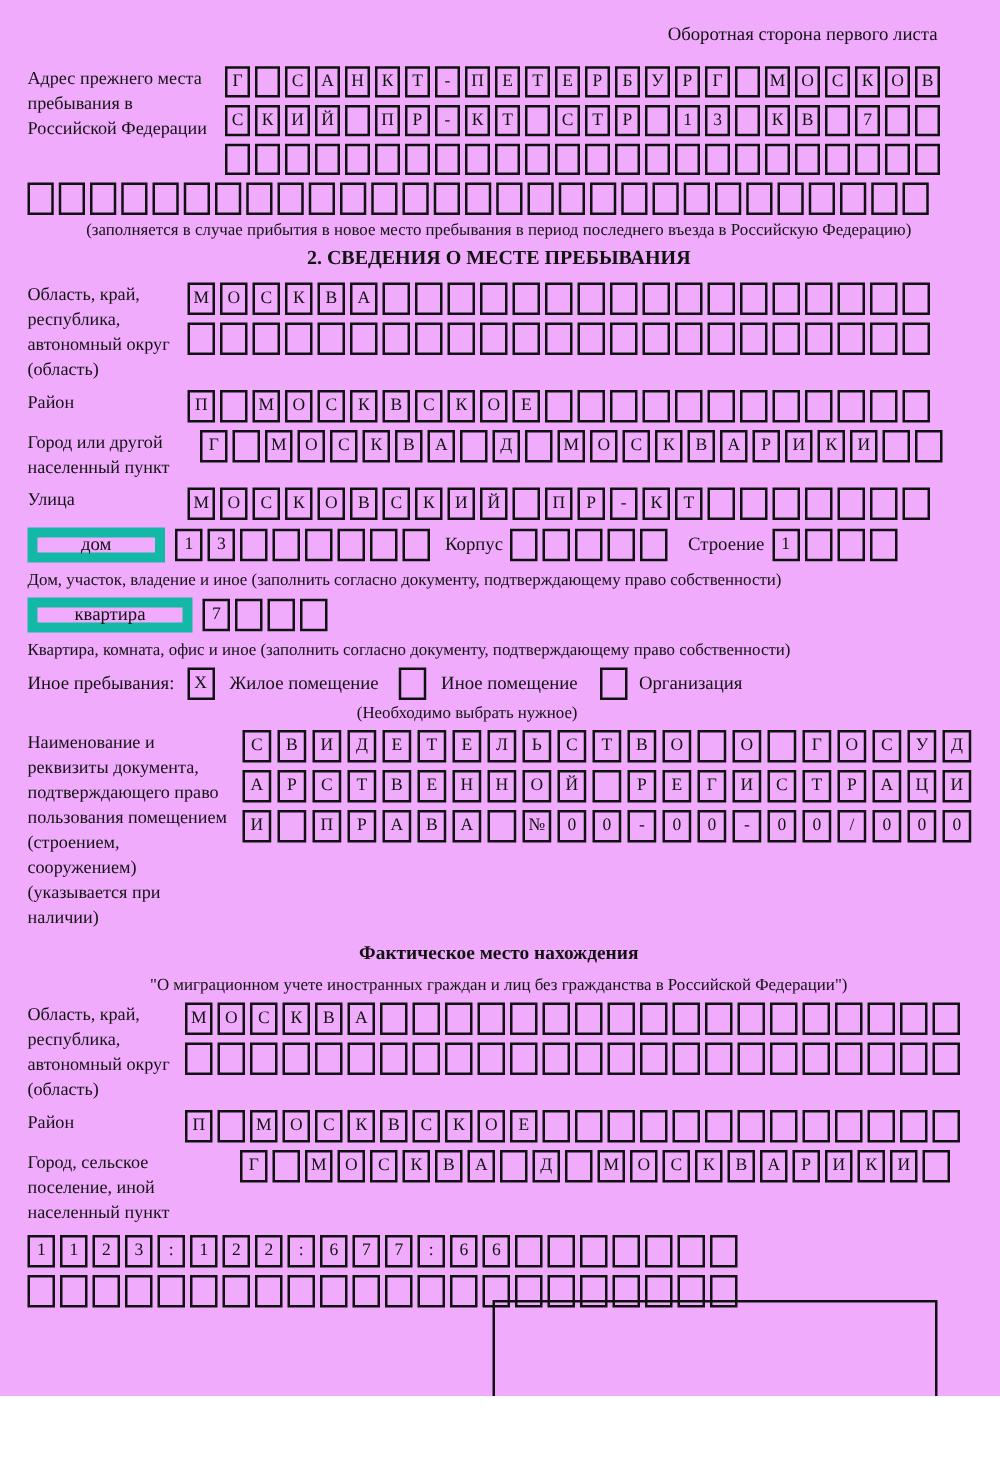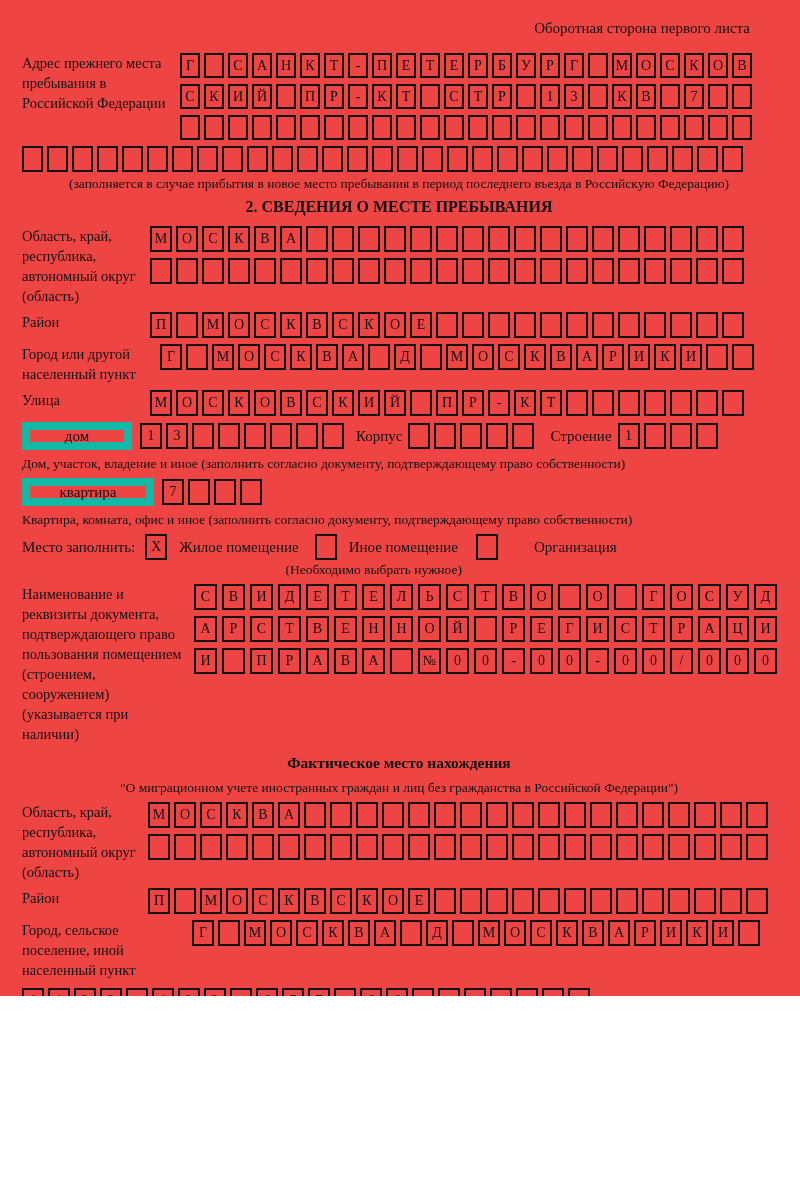--- a/index.html
+++ b/index.html
@@ -1,18 +1,18 @@
 <!DOCTYPE html>
 <html><head>
 <meta charset="utf-8">
 <style>
   html,body { margin:0; padding:0; background:#fff; }
   .page {
-    width:800px; height:996px; box-sizing:border-box;
-    background:#ef4444; color:#111;
+    width:800px; height:1117px; box-sizing:border-box;
+    background:#f0abfc; color:#111;
     font-family:"Liberation Serif","DejaVu Serif",serif;
     padding:20px 24px 0 22px; overflow:hidden;
   }
   .side-note { text-align:right; font-size:15px; padding-right:26px; margin-bottom:16px; }
 
   .form-line { display:flex; align-items:flex-start; margin-bottom:6px; }
   .label { flex:none; font-size:14.5px; line-height:1.38; padding-right:8px; box-sizing:border-box; }
   .w158{width:158px} .w128{width:128px} .w138{width:138px} .w172{width:172px} .w126{width:126px} .w170{width:170px}
 
   .rows { display:flex; flex-direction:column; gap:6px; }
@@ -37,21 +37,21 @@
 
   .wide-box {
     box-sizing:border-box; flex:none; border:8px solid #14b8a6; height:28px;
     display:inline-flex; align-items:center; justify-content:center; font-size:15px;
   }
   .house-box { width:110px; margin-right:8px; }
   .apt-box { width:132px; margin-right:8px; }
   .inline-label { font-size:15px; line-height:28px; flex:none; }
   .house-line .cells, .apt-line .cells { margin-top:1px; }
   .ml6{margin-left:6px} .ml10{margin-left:10px} .ml12{margin-left:12px}
-  .ml16{margin-left:16px} .ml18{margin-left:18px} .ml24{margin-left:36px}
+  .ml16{margin-left:16px} .ml18{margin-left:18px} .ml24{margin-left:9px}
 
   .stay-line { align-items:center; margin-bottom:2px; }
   .stay-line .inline-label { line-height:26px; }
   .stay-note { margin-left:140px; width:300px; text-align:right; }
 
   .cad-rows { margin-top:2px; }
 
   .stamp-box {
     box-sizing:border-box; border:2px solid #111;
     width:356px; height:160px; margin-left:372px; margin-top:-12px;
@@ -360,21 +360,21 @@
     <div class="cells">
         <span class="cell">7</span>
         <span class="cell"></span>
         <span class="cell"></span>
         <span class="cell"></span>
       </div>
   </div>
   <div class="note">Квартира, комната, офис и иное (заполнить согласно документу, подтверждающему право собственности)</div>
 
   <div class="form-line stay-line">
-    <span class="inline-label">Место заполнить:</span>
+    <span class="inline-label">Иное пребывания:</span>
     <span class="cell ml10">X</span>
     <span class="inline-label ml12">Жилое помещение</span>
     <span class="cell ml16"> </span>
     <span class="inline-label ml12">Иное помещение</span>
     <span class="cell ml18"> </span>
     <span class="inline-label ml24">Организация</span>
   </div>
   <div class="note stay-note">(Необходимо выбрать нужное)</div>
 
   <div class="form-line">

